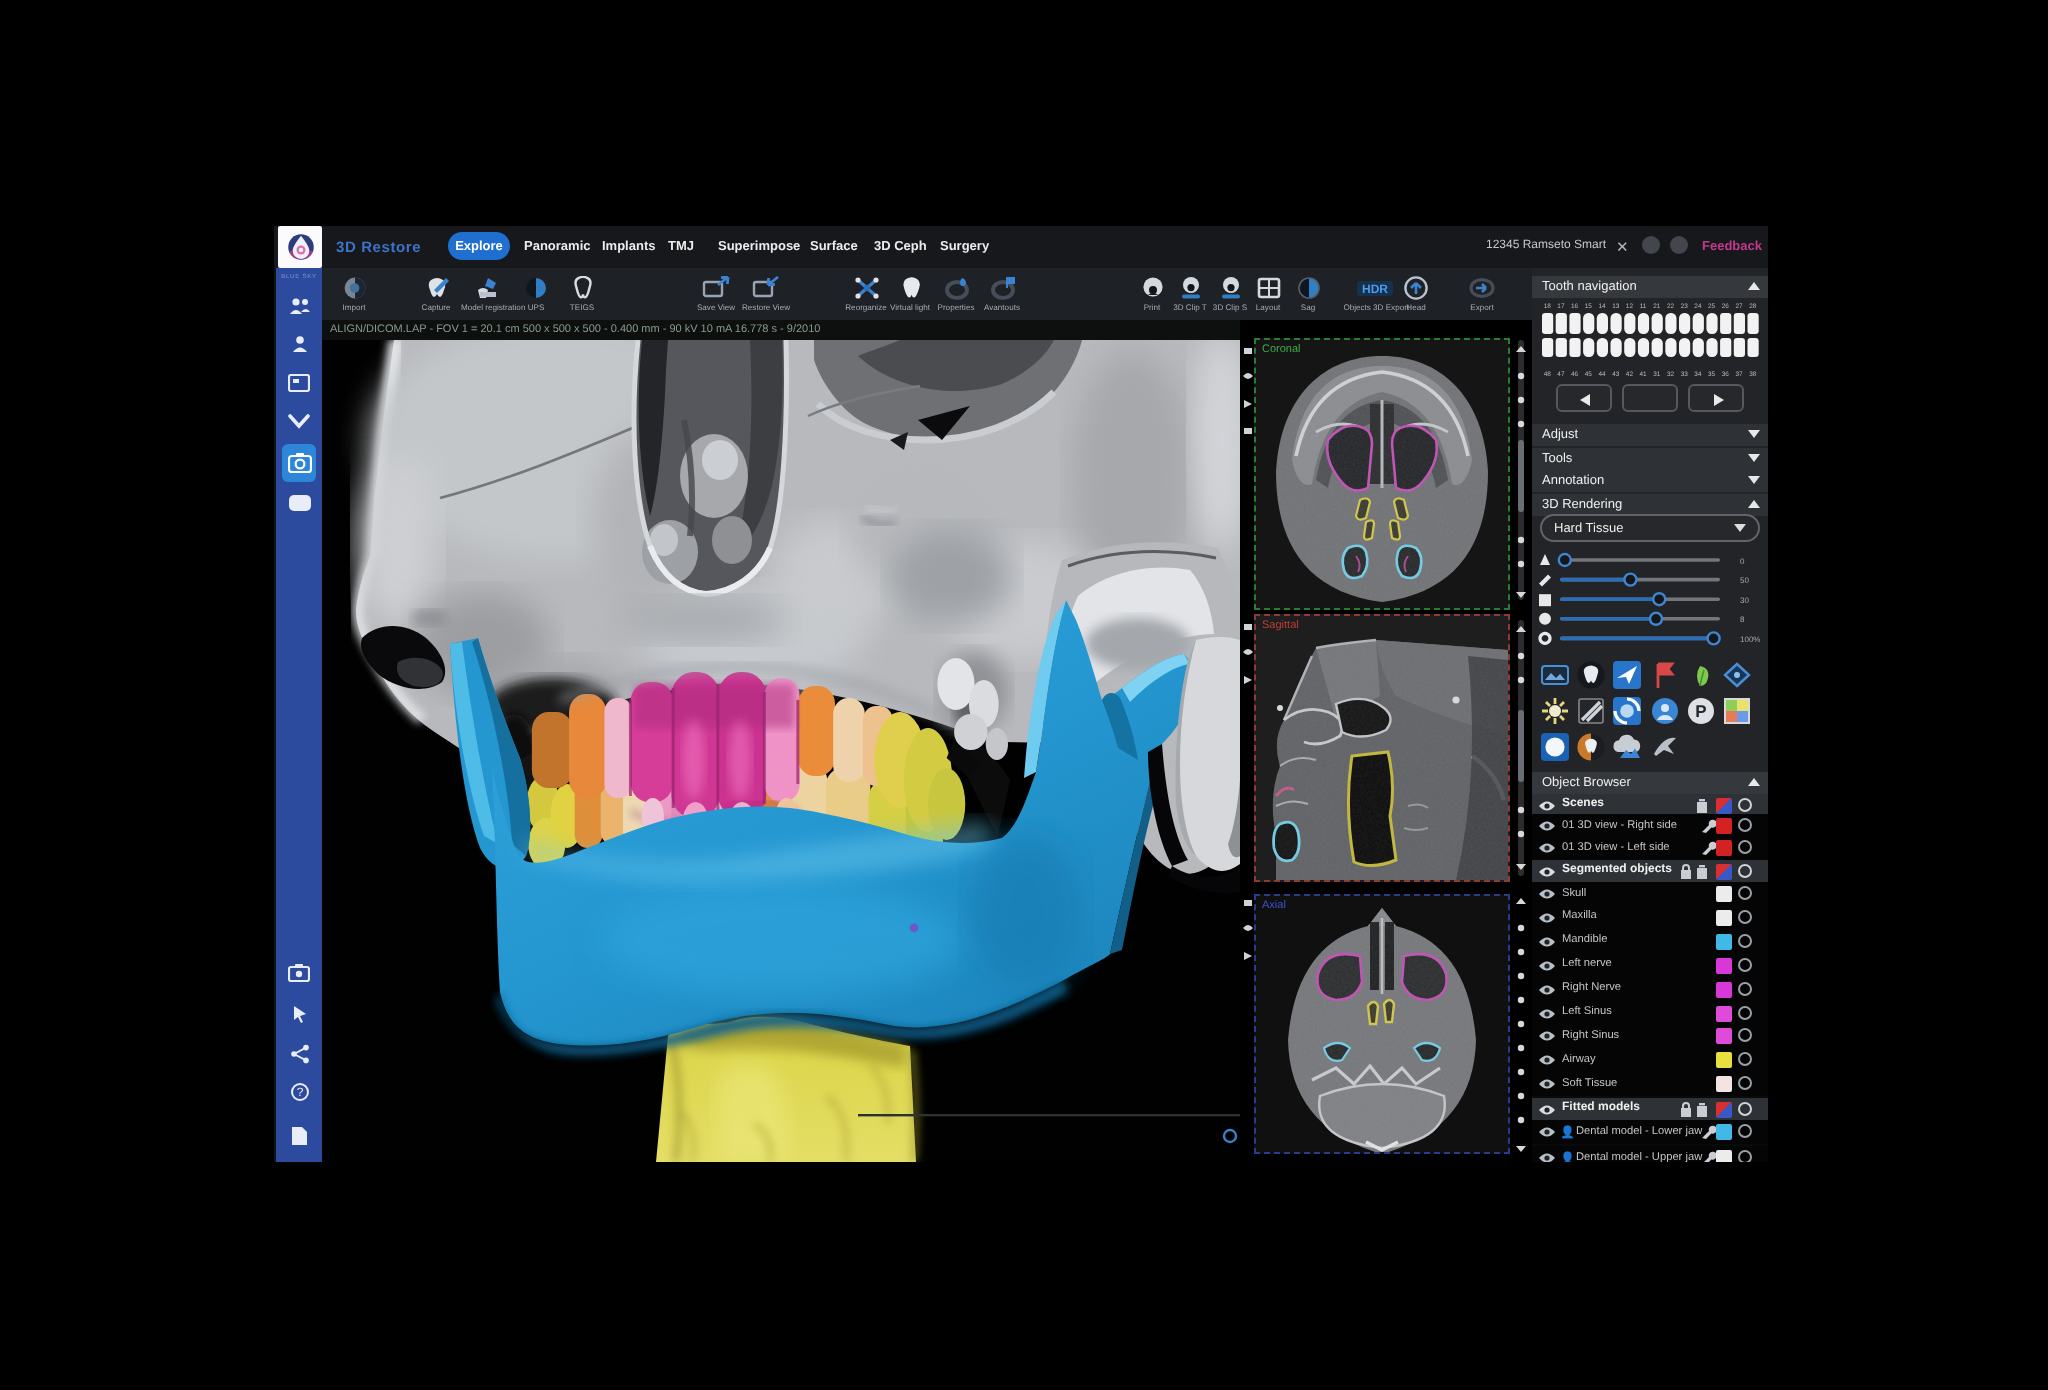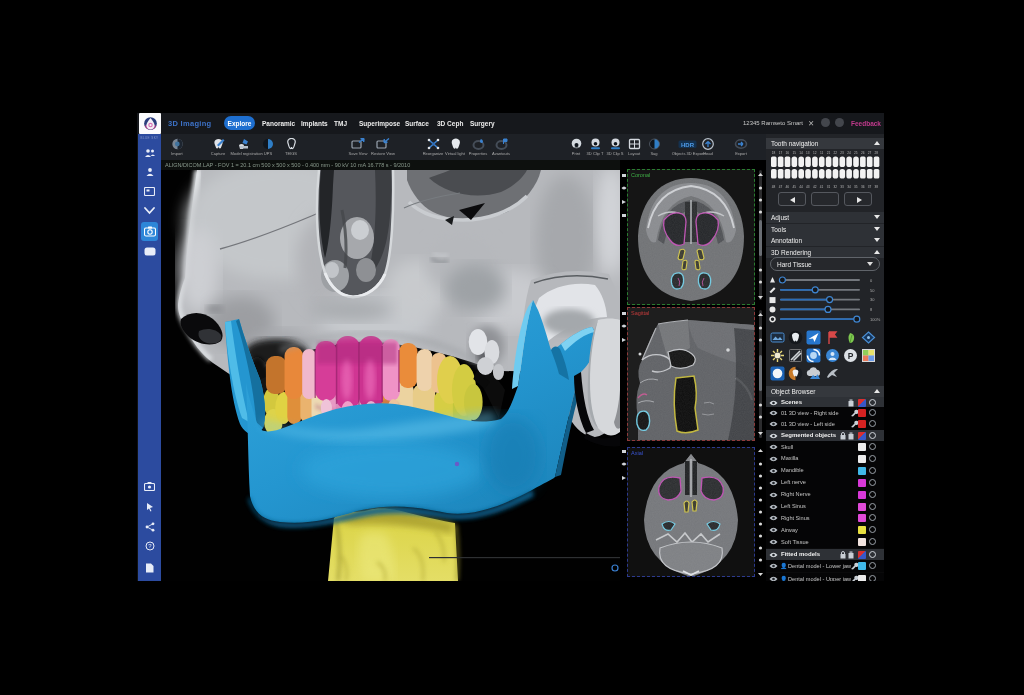--- a/index.html
+++ b/index.html
@@ -36,21 +36,21 @@
 #rpanel { position:absolute; left:629px; top:21px; width:118px; height:447px; background:#222428; font-size:6.5px; color:#ddd; overflow:hidden;}
 .sechead { position:absolute; left:0; width:118px; height:11px; background:#35383d; color:#efefef; line-height:11px; padding-left:5px; font-size:6.5px;}
 .chevd { position:absolute; right:4px; top:3px; width:0; height:0; border-left:3.5px solid transparent; border-right:3.5px solid transparent; border-top:4px solid #e8e8e8; }
 .chevu { position:absolute; right:4px; top:3px; width:0; height:0; border-left:3.5px solid transparent; border-right:3.5px solid transparent; border-bottom:4px solid #e8e8e8; }
 </style>
 </head>
 <body>
 <div id="app">
 
   <div id="menubar">
-    <div class="menu3d">3D Imaging</div>
+    <div class="menu3d">3D Restore</div>
     <div id="explore">Explore</div>
     <div class="mitem" style="left:125px">Panoramic</div>
     <div class="mitem" style="left:164px">Implants</div>
     <div class="mitem" style="left:197px">TMJ</div>
     <div class="mitem" style="left:222px">Superimpose</div>
     <div class="mitem" style="left:268px">Surface</div>
     <div class="mitem" style="left:300px">3D Ceph</div>
     <div class="mitem" style="left:333px">Surgery</div>
     <div id="patient">12345 Ramseto Smart</div>
     <div class="mx">✕</div>

